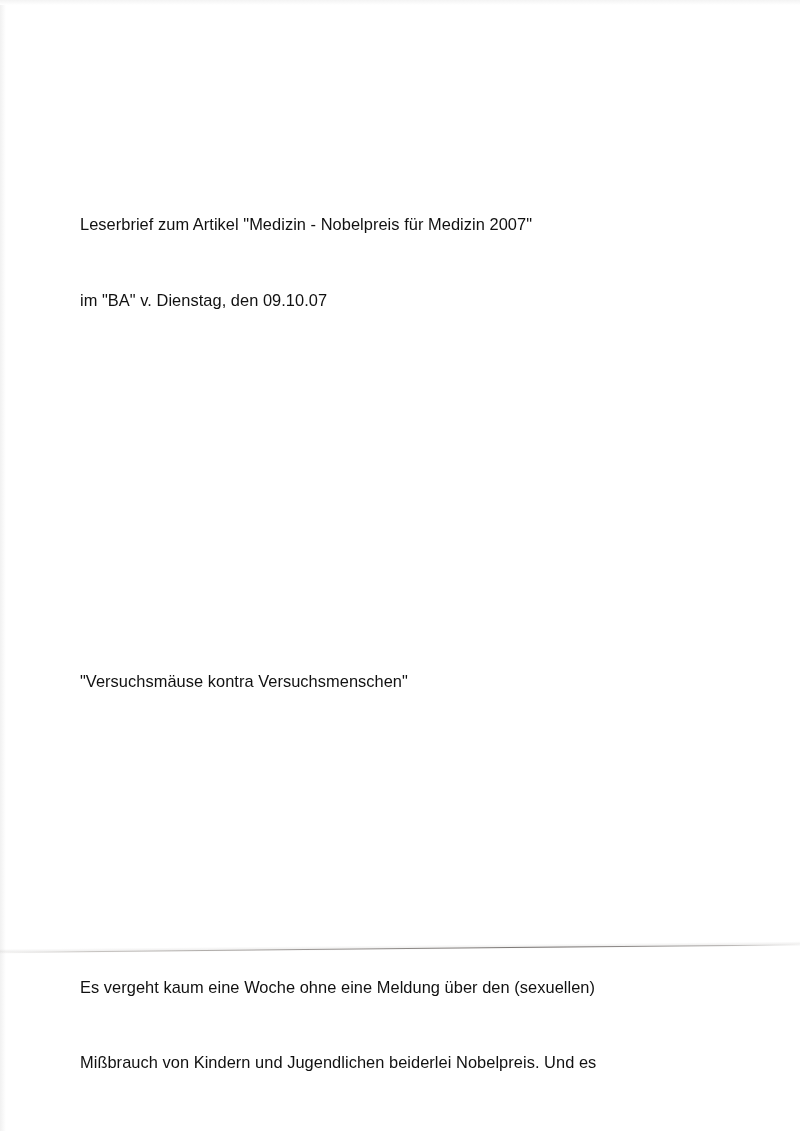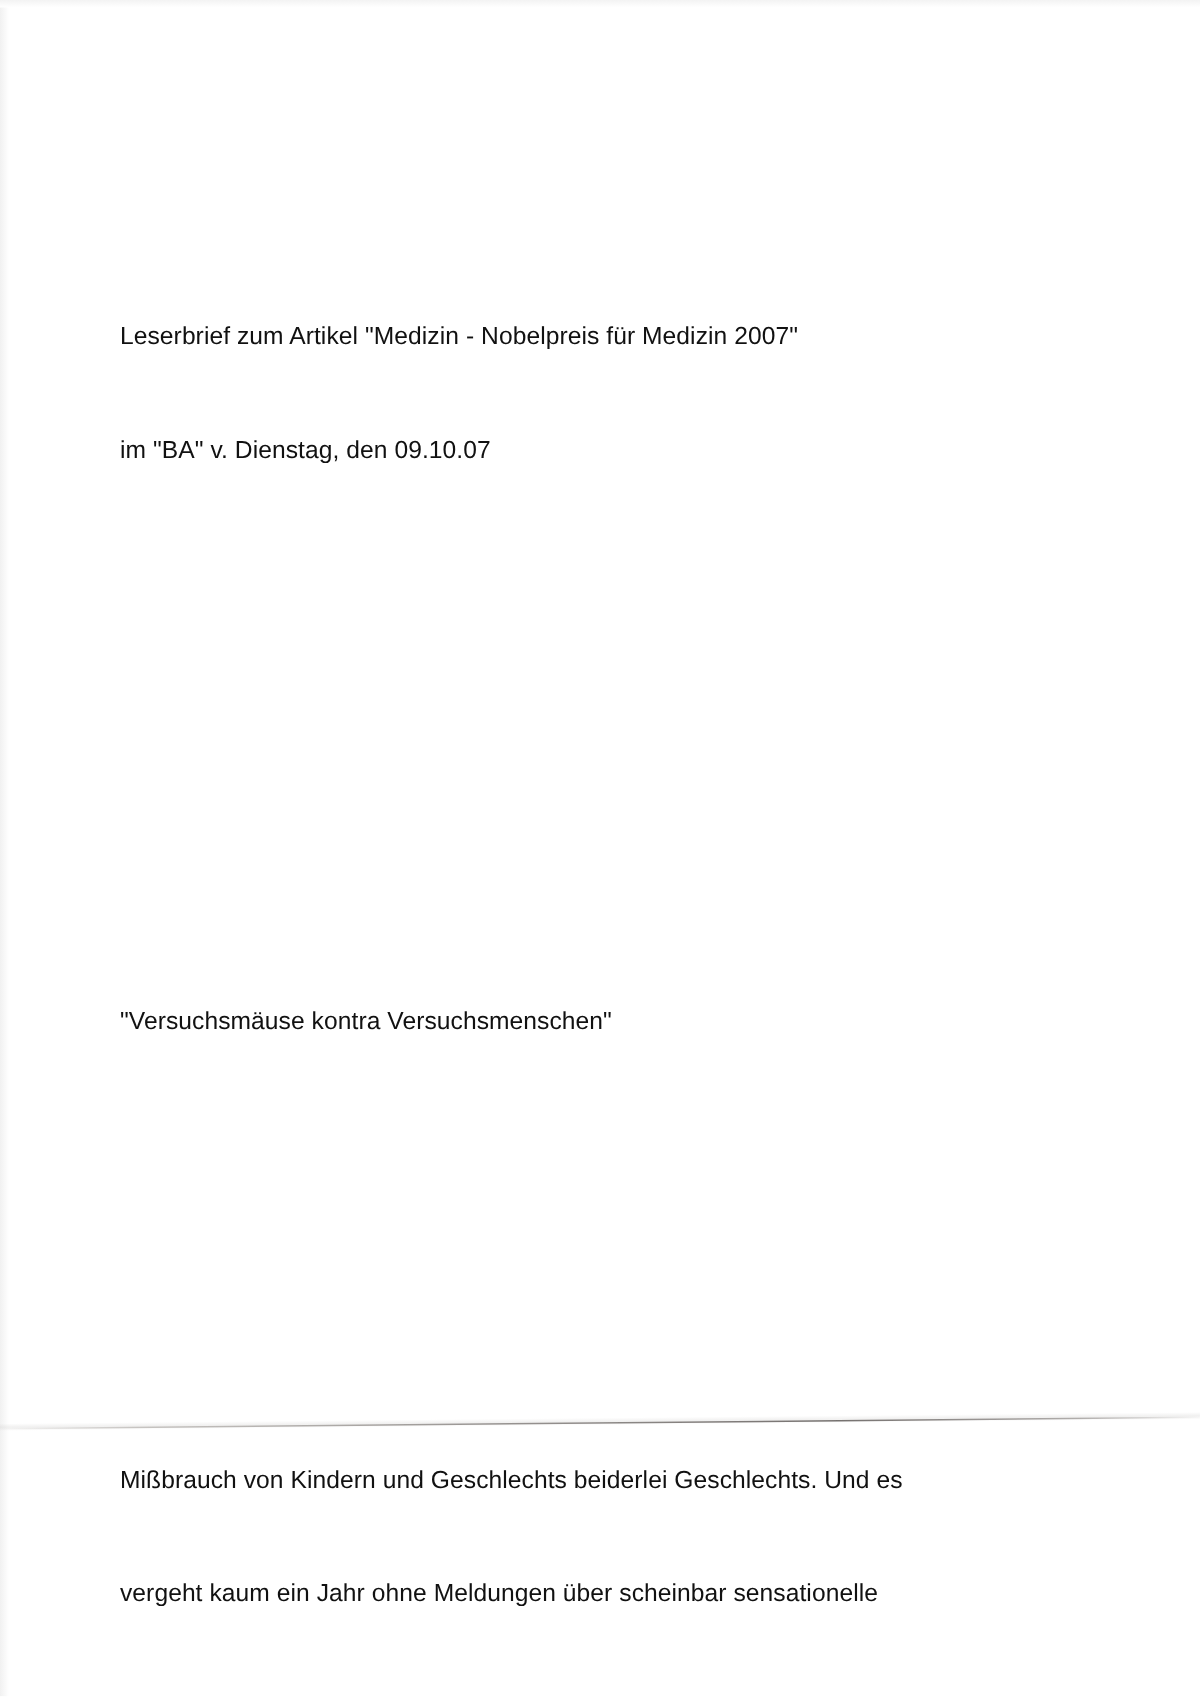--- a/index.html
+++ b/index.html
@@ -98,21 +98,22 @@
     <div class="gap-lg"></div>
     <div class="gap-sm"></div>
 
     <div class="block">
       <div class="line">"Versuchsmäuse kontra Versuchsmenschen"</div>
     </div>
 
     <div class="gap-lg"></div>
 
     <div class="block">
-      <div class="line">Mißbrauch von Kindern und Geschlechts beiderlei Geschlechts. Und es</div>
+      <div class="line">Es vergeht kaum eine Woche ohne eine Meldung über den (sexuellen)</div>
+      <div class="line">Mißbrauch von Kindern und Jugendlichen beiderlei Nobelpreis. Und es</div>
       <div class="line">vergeht kaum ein Jahr ohne Meldungen über scheinbar sensationelle</div>
       
       
       
       
     </div>
 
     
 
     

